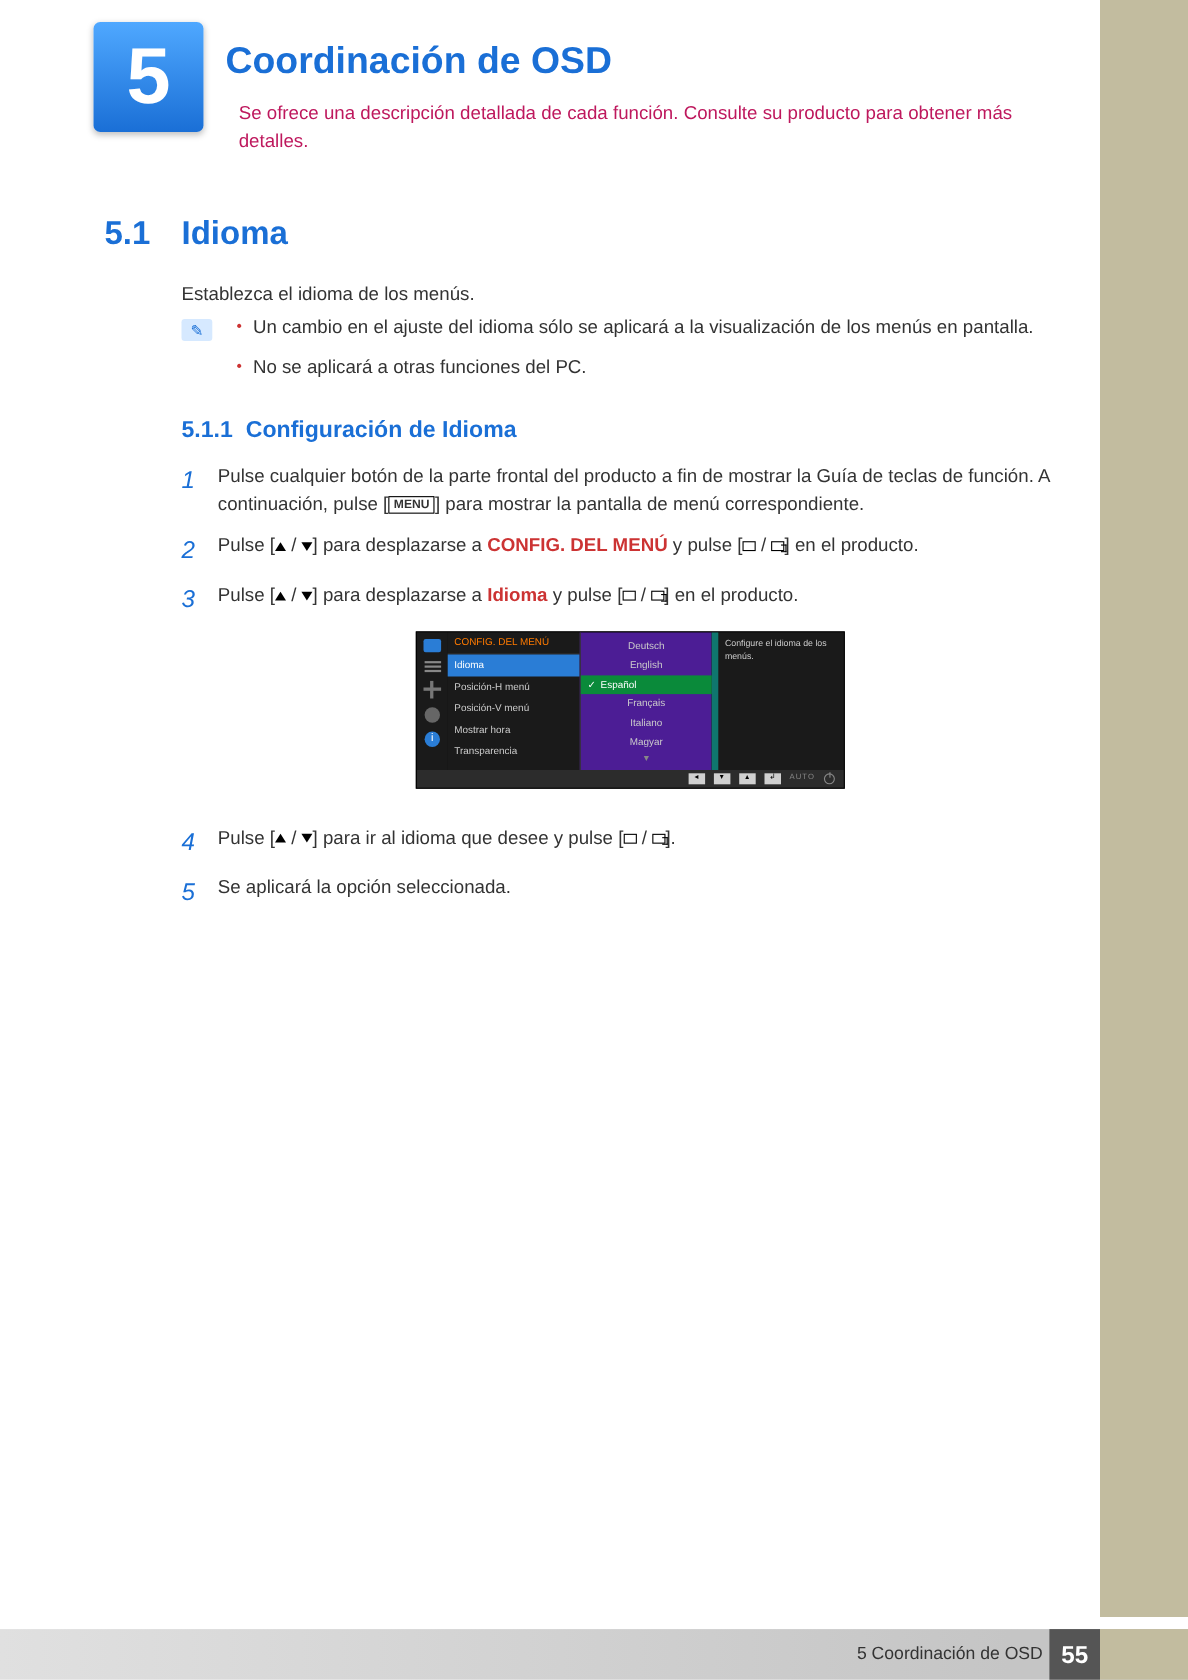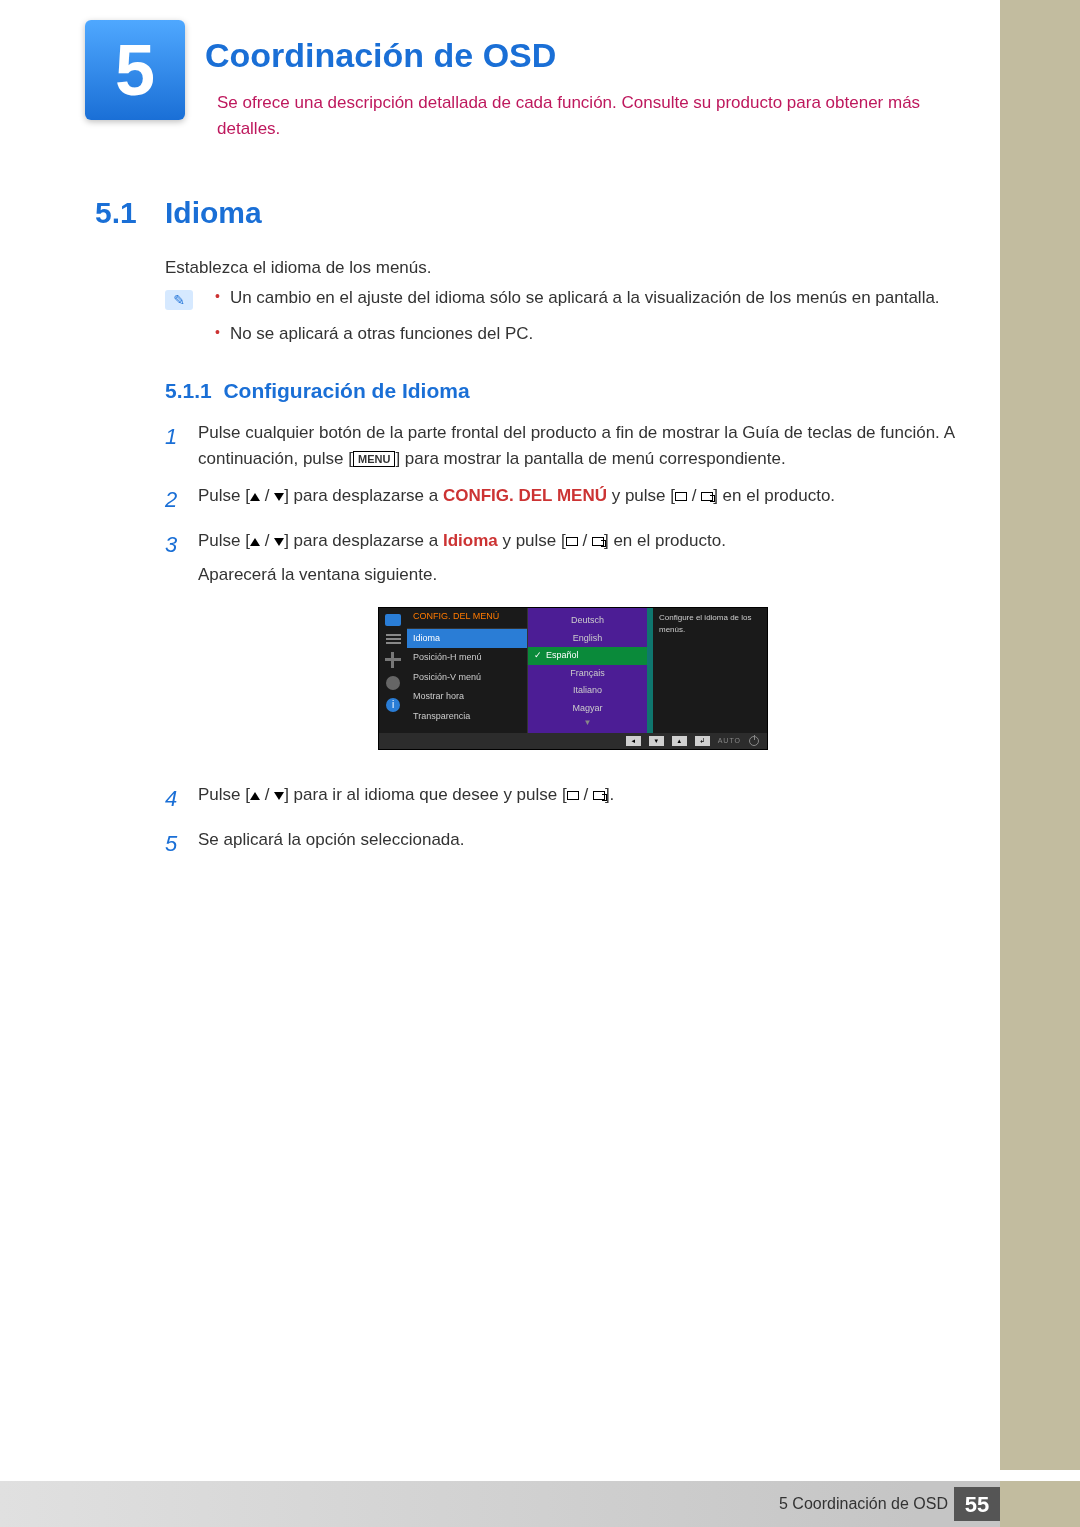--- a/index.html
+++ b/index.html
@@ -142,21 +142,21 @@
   .osd-footer .pwr::after{content:'';position:absolute;top:-2px;left:4px;width:1px;height:5px;background:#888;}
 
   .footer-bar {
     position:absolute;
     left:0; right:0; bottom:0;
     height:46px;
     background: linear-gradient(to right, #e0e0e0, #c5c5c5 85%, #c5c5c5);
     display:flex; align-items:center; justify-content:flex-end;
   }
   .footer-text { color:#333; font-size:16px; margin-right:6px;}
-  .page-num-box { width:46px; height:34px; background:#555; color:#fff; font-size:22px; font-weight:bold; display:flex;align-items:center;justify-content:center;}
+  .page-num-box { width:46px; height:46px; background:#555; color:#fff; font-size:22px; font-weight:bold; display:flex;align-items:center;justify-content:center;}
   .footer-right-cap { width:80px; height:46px; background:#c2bc9f;}
 </style>
 </head>
 <body>
 
 <div class="right-strip"></div>
 
 <div class="chapter-badge">5</div>
 <div class="chapter-title">Coordinación de OSD</div>
 <div class="chapter-sub">Se ofrece una descripción detallada de cada función. Consulte su producto para obtener más detalles.</div>
@@ -195,21 +195,20 @@
     <div class="step-num">2</div>
     <div class="step-body">
       <span>Pulse [</span><span class="tri-up"></span> / <span class="tri-down"></span><span>] para desplazarse a </span><span class="bold-red">CONFIG. DEL MENÚ</span><span> y pulse [</span><span class="sq-icon"></span> / <span class="sq-icon2"></span><span>] en el producto.</span>
     </div>
   </div>
 
   <div class="step">
     <div class="step-num">3</div>
     <div class="step-body">
       <span>Pulse [</span><span class="tri-up"></span> / <span class="tri-down"></span><span>] para desplazarse a </span><span class="bold-red">Idioma</span><span> y pulse [</span><span class="sq-icon"></span> / <span class="sq-icon2"></span><span>] en el producto.</span>
-      <div style="margin-top:8px;">Aparecerá la ventana siguiente.</div>
 
       
       <div class="osd">
         <div class="osd-row">
           <div class="osd-sidebar">
             <div class="ico blue"></div>
             <div class="bars">
                 <span></span>
                 <span></span>
                 <span></span>

